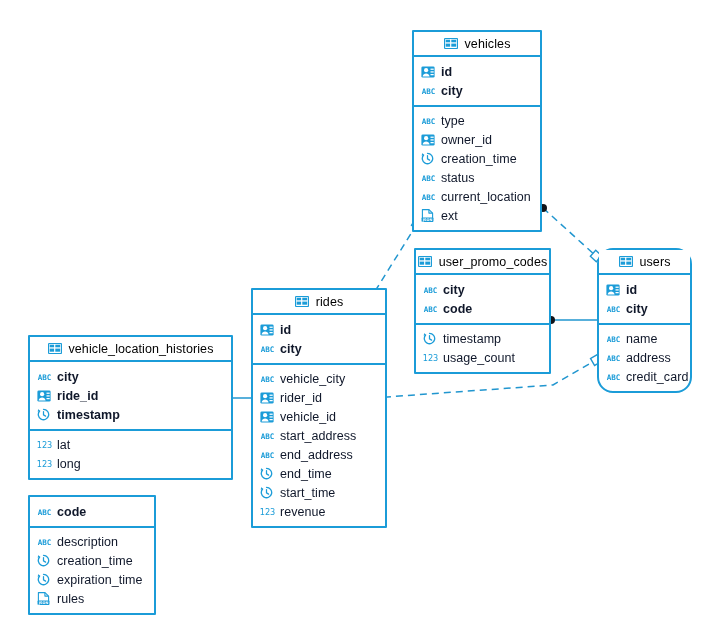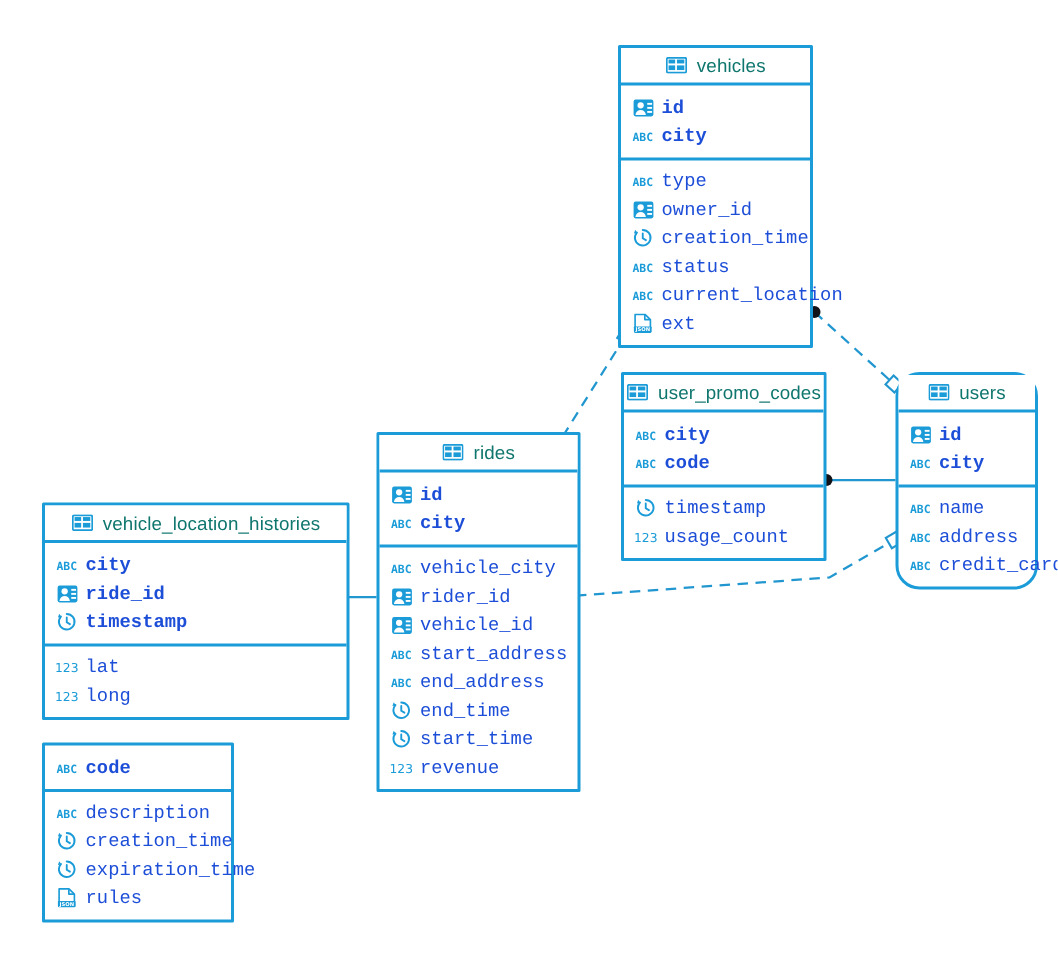--- a/index.html
+++ b/index.html
@@ -42,55 +42,53 @@
     border-bottom: 2px solid #1b9cd8;
     display: flex;
     align-items: center;
     justify-content: center;
     gap: 6px;
     padding: 0 8px;
     background: #ffffff;
   }
   .ent-title {
     font-size: 12.5px;
-    color: #0f766e;
+    color: #000000;
     white-space: nowrap;
     letter-spacing: 0.1px;
   }
   .ent-section {
     padding: 4px 0 5px 0;
   }
   .ent-section.keys {
     border-bottom: 2px solid #1b9cd8;
     padding: 5px 0 5px 0;
   }
   .field {
     display: flex;
     align-items: center;
     gap: 5px;
     height: 19px;
     padding: 0 7px;
     white-space: nowrap;
   }
   .field-label {
     font-size: 12.5px;
-    color: #1d4ed8;
+    color: #0f172a;
     letter-spacing: 0.05px;
-    font-family: Liberation Mono, monospace;
   }
   .field.pk .field-label {
     font-weight: bold;
   }
   .ficon {
     width: 15px;
     height: 14px;
     flex: 0 0 15px;
     display: inline-flex;
     align-items: center;
-    justify-content: center;
   }
   .ficon svg { display: block; }
   .hicon {
     width: 15px;
     height: 13px;
     flex: 0 0 15px;
     display: inline-flex;
     align-items: center;
     justify-content: center;
   }

